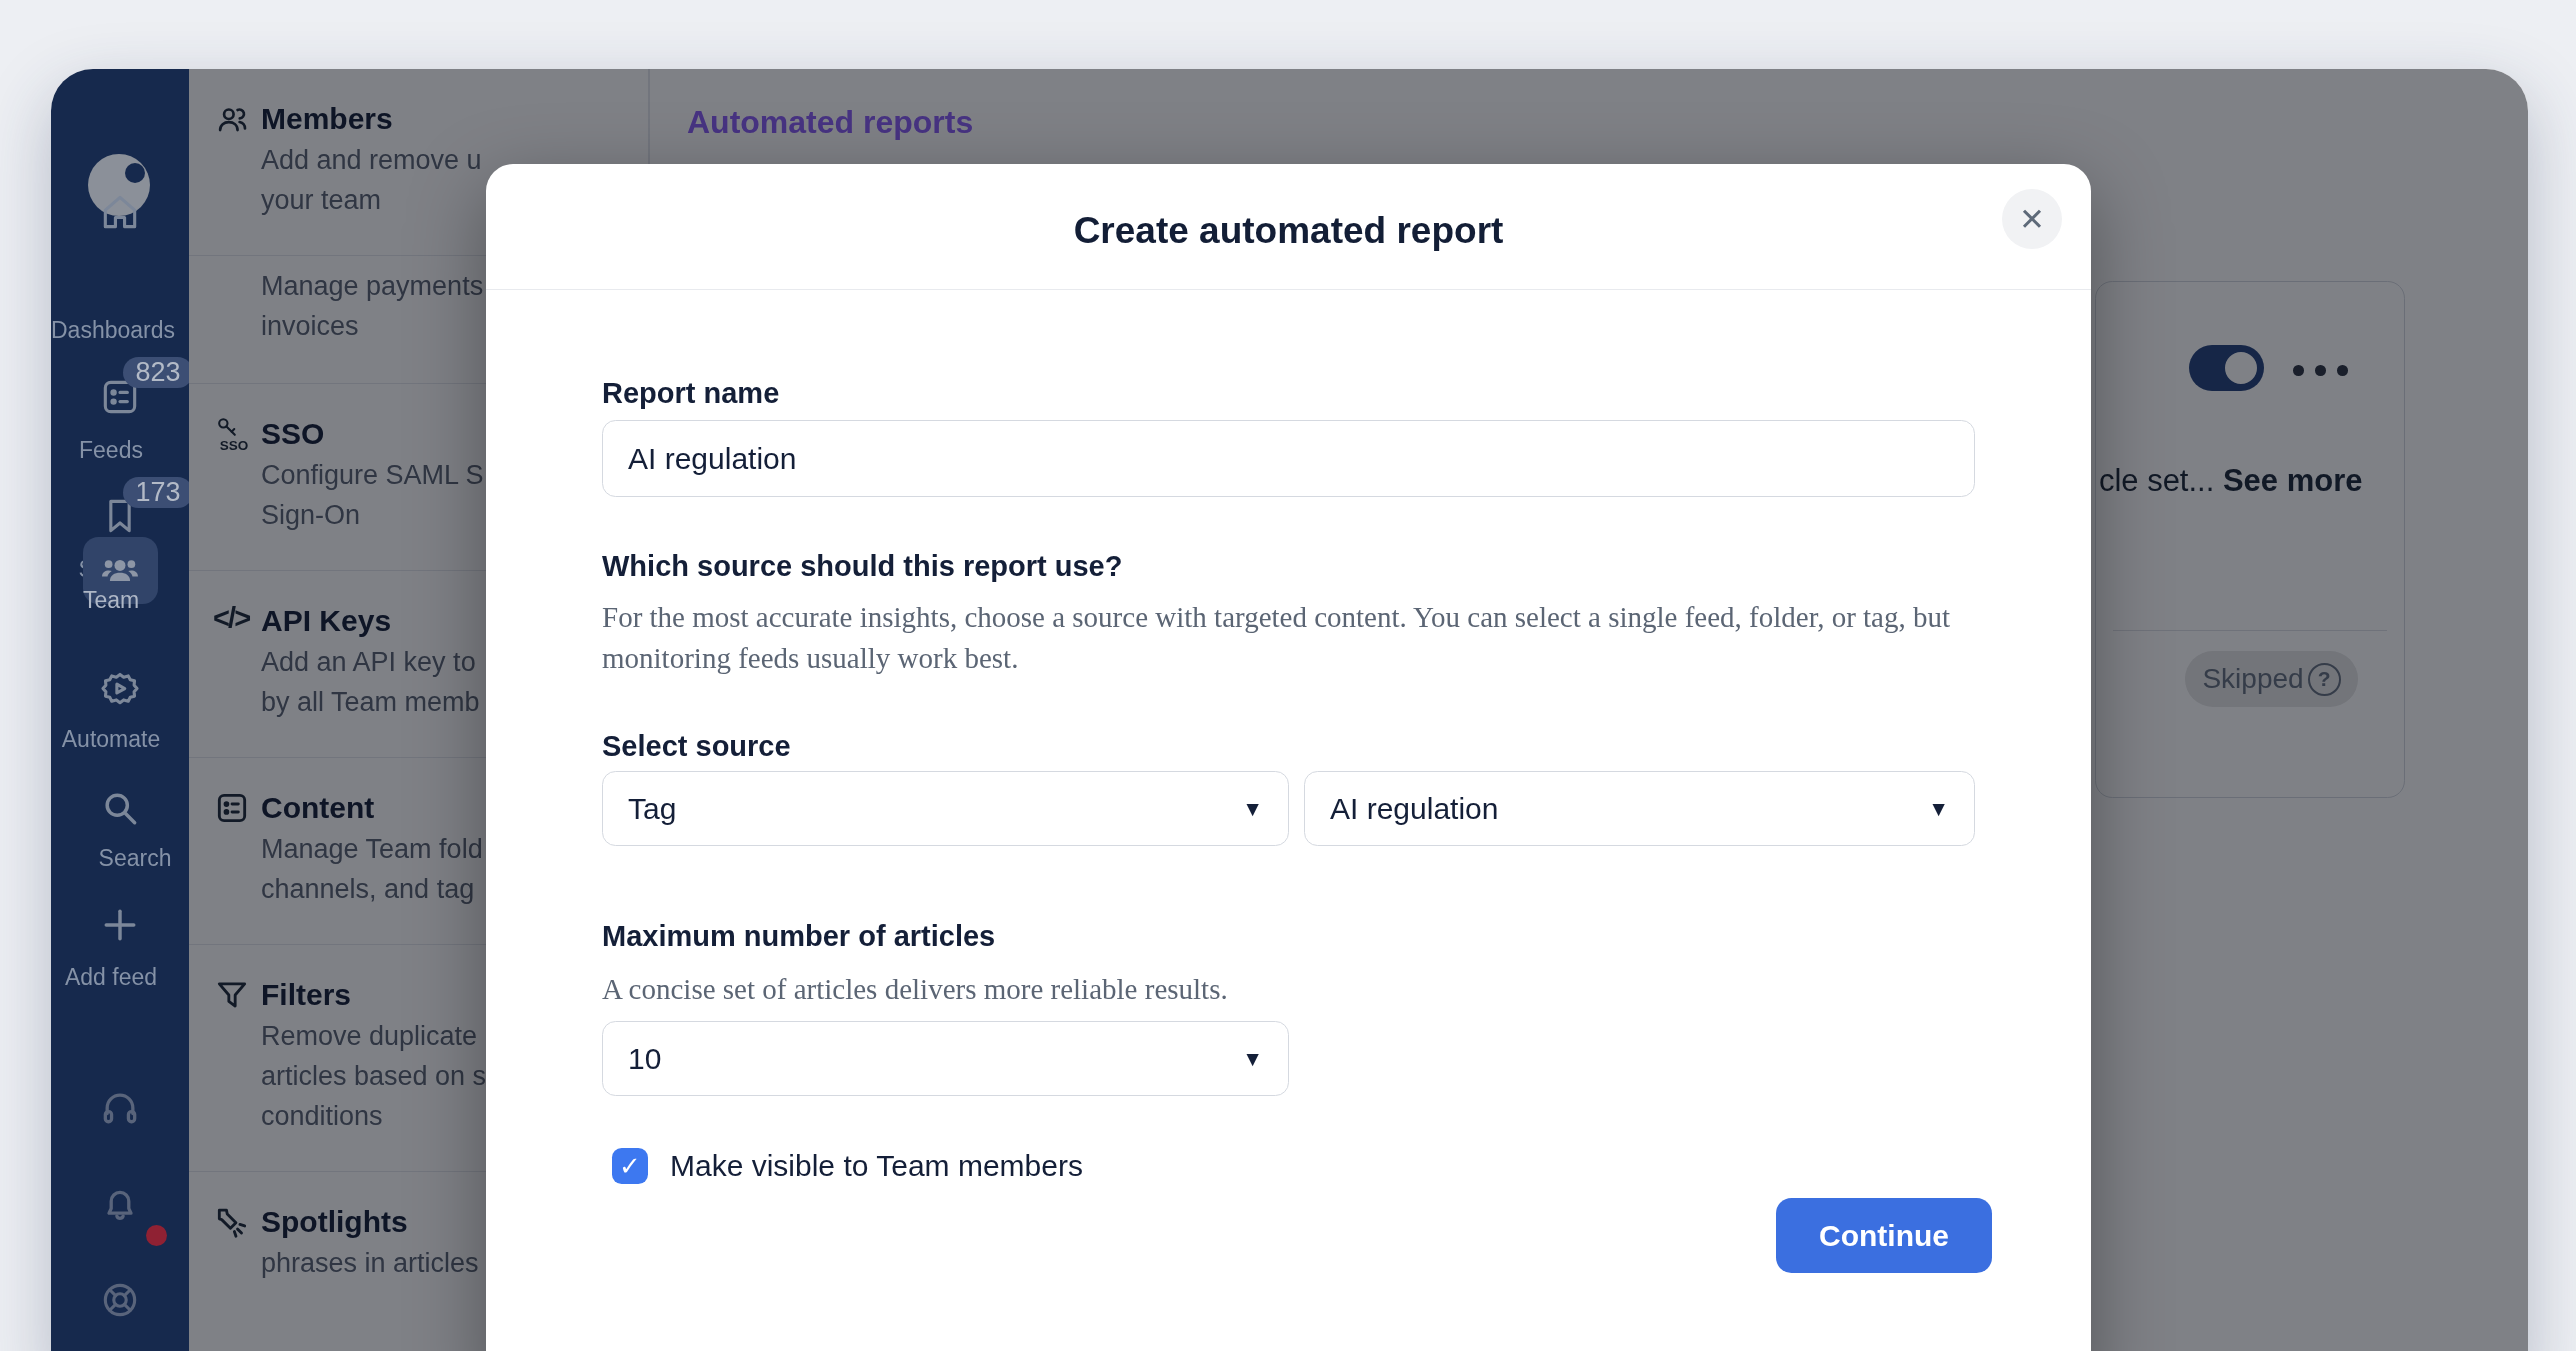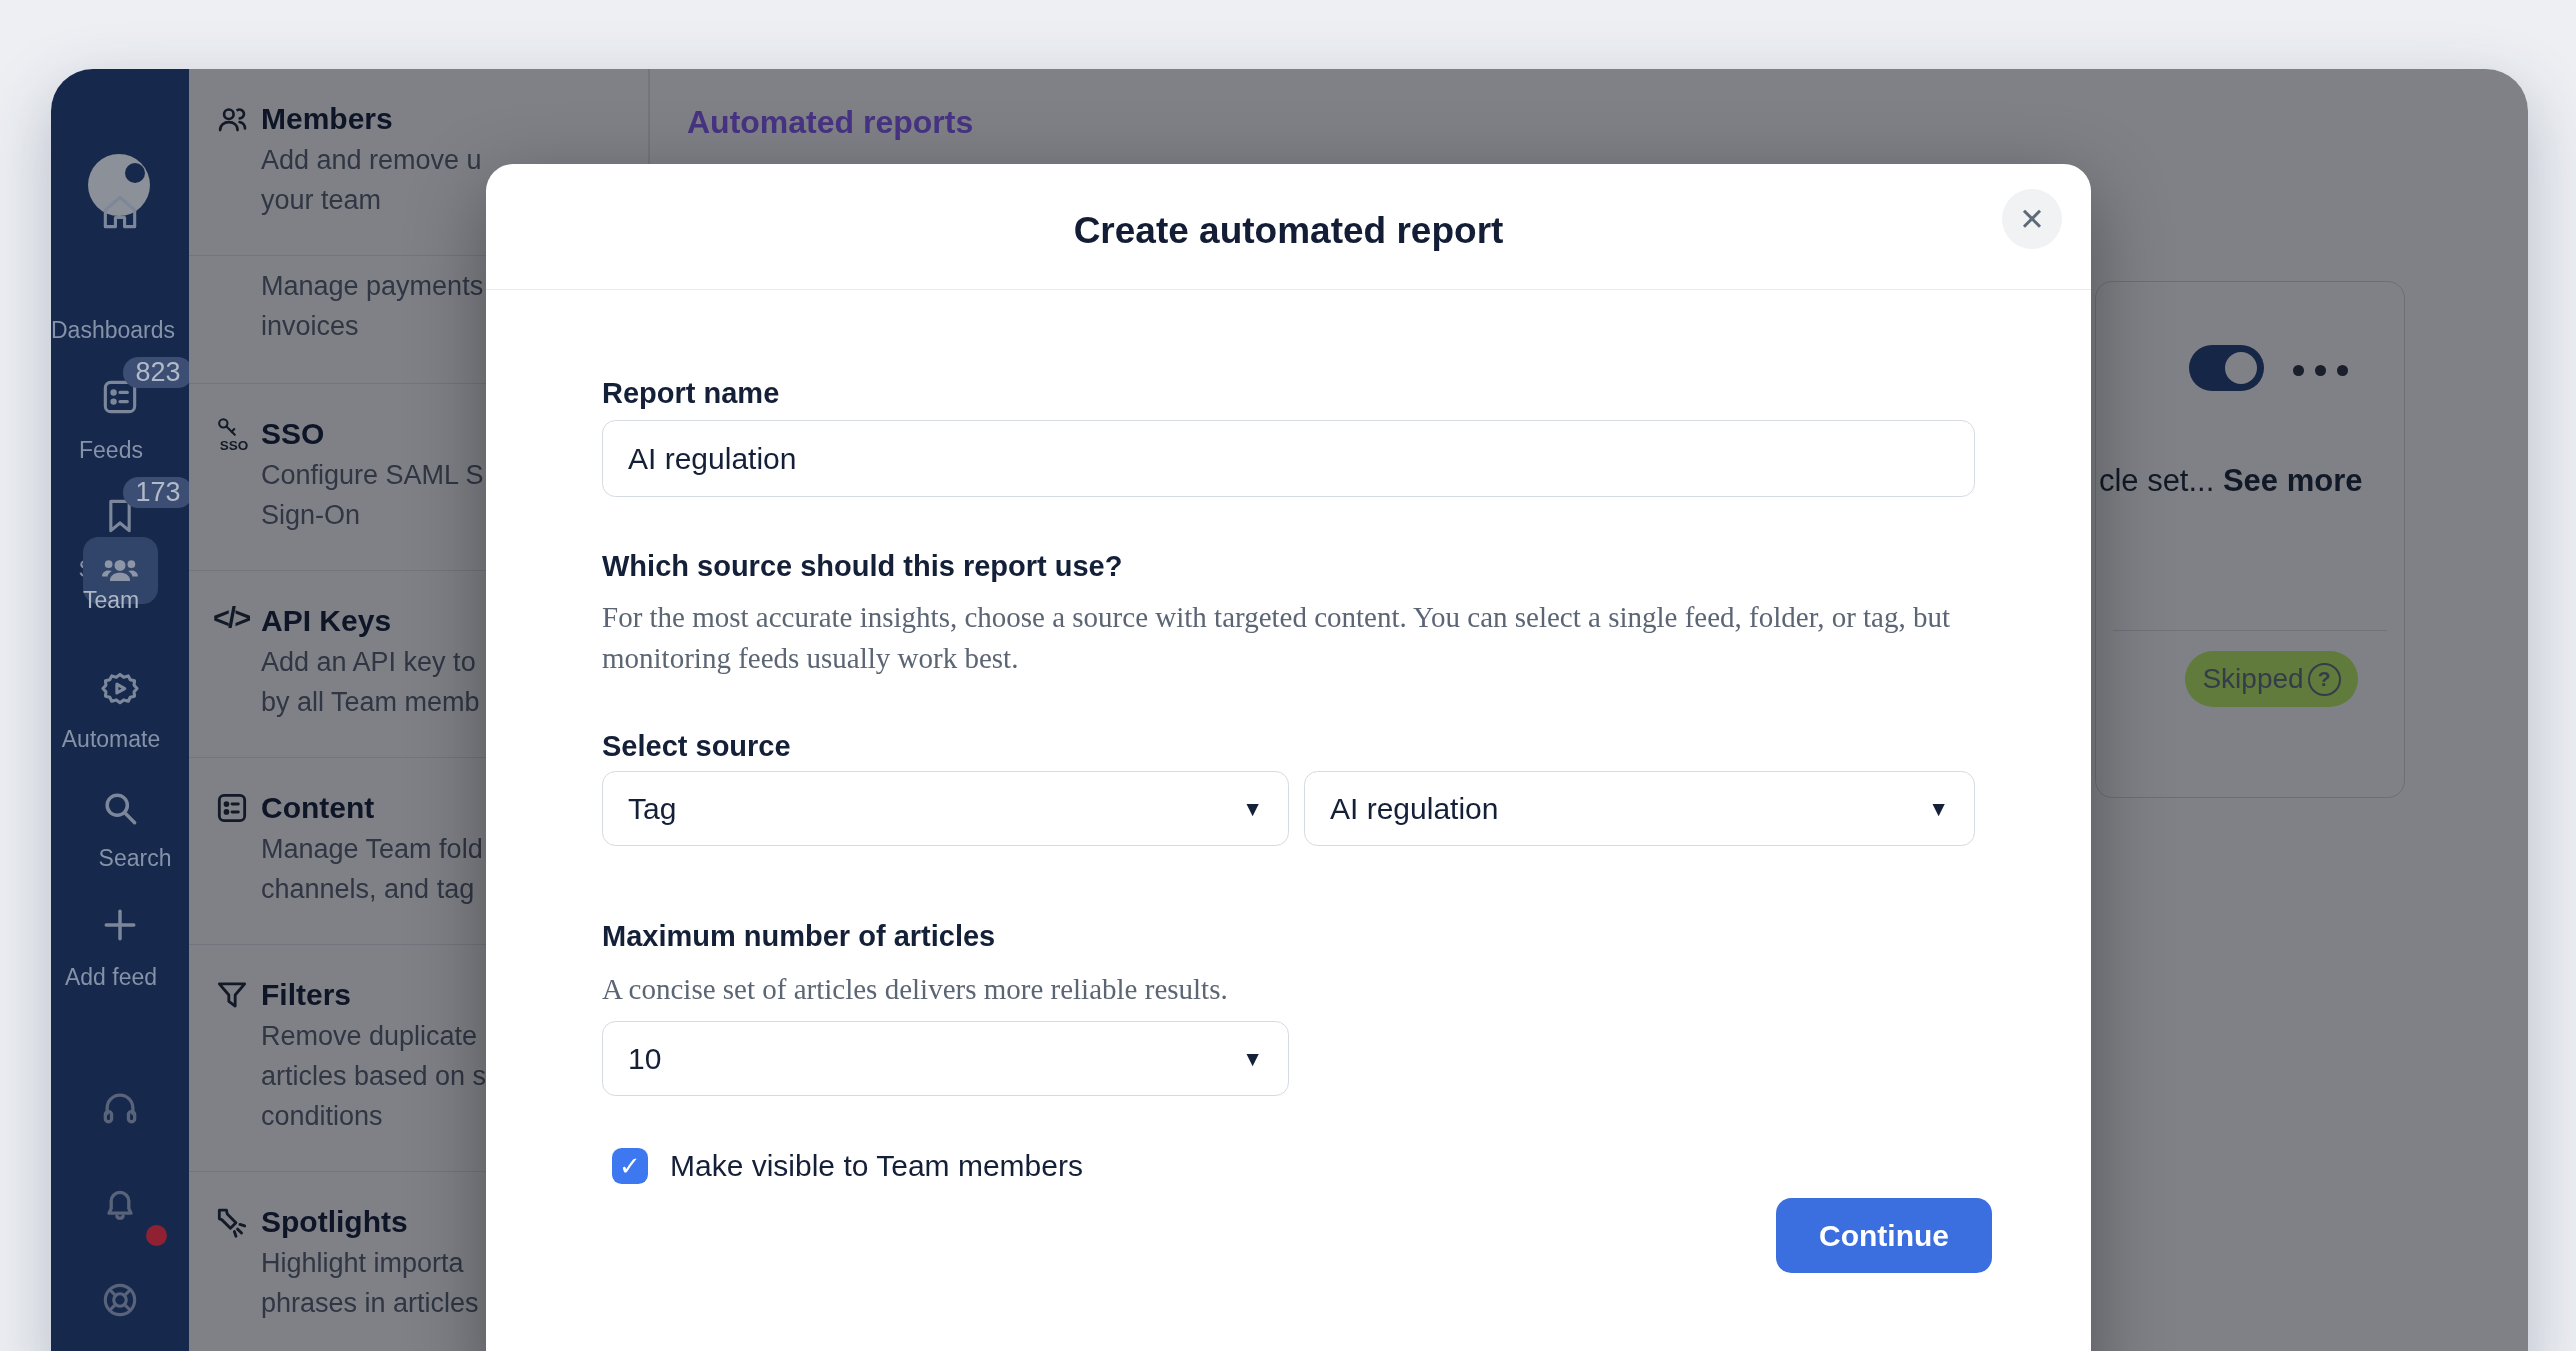--- a/index.html
+++ b/index.html
@@ -41,21 +41,21 @@
   
   .status-card{position:absolute;left:1906px;top:212px;width:310px;height:517px;background:#fff;
     border:1.9px solid #d4d8df;border-radius:17.3px;}
   .toggle{position:absolute;left:93px;top:63px;width:75px;height:46px;border-radius:23px;background:#24427c;}
   .toggle .knob{position:absolute;right:1.9px;top:1.9px;width:42px;height:42px;border-radius:50%;background:#fff;border:5.8px solid #24427c;}
   .dots-menu{position:absolute;left:197px;top:83px;width:87px;display:flex;gap:11.5px;}
   .dots-menu i{width:10.6px;height:10.6px;border-radius:50%;background:#2c3442;}
   .card-textline{position:absolute;left:2.9px;top:181px;font-size:31px;color:#1b2638;white-space:nowrap;}
   .card-textline b{font-weight:800;}
   .card-divider{position:absolute;left:17.3px;right:17.3px;top:348px;height:1px;background:#dde0e5;}
-  .skipped-pill{position:absolute;left:89px;top:369px;width:173px;height:56px;border-radius:28px;background:#bef264;
+  .skipped-pill{position:absolute;left:89px;top:369px;width:173px;height:56px;border-radius:28px;background:#e5e5e5;
     display:flex;align-items:center;justify-content:center;gap:4px;font-size:28px;color:#65707f;}
   .q-icon{width:33px;height:33px;border-radius:50%;border:2.4px solid #65707f;display:flex;align-items:center;
     justify-content:center;font-size:21px;color:#65707f;font-weight:bold;}
 
   
   .dim{position:absolute;left:138px;top:0;right:0;bottom:0;background:rgba(9,13,23,0.52);}
 
   
   .modal{position:absolute;left:486px;top:164px;width:1605px;height:1240px;background:#fff;border-radius:27px;
     box-shadow:0 23px 77px rgba(0,0,0,.35);}
@@ -273,21 +273,20 @@
         <div class="menu-item" style="border-bottom:none;">
           <span class="mi-icon">
             <svg viewBox="0 0 24 24" fill="none" stroke="#1d2939" stroke-width="1.8" stroke-linejoin="round" stroke-linecap="round">
               <path d="M4 4.5 L8.5 4.5 L9 7 L14.5 12.5 L11 16 L5.5 10.5 L4 10 Z"></path>
               <line x1="15.5" y1="16.5" x2="18" y2="19"></line>
                 <line x1="17" y1="13.5" x2="20" y2="14.5"></line>
                 <line x1="13.5" y1="18" x2="14.5" y2="21"></line>
             </svg>
           </span>
           <div class="mi-title">Spotlights</div>
-          <div class="mi-desc">Highlight importa</div>
           <div class="mi-desc">phrases in articles</div>
         </div>
       </div>
 
       <div class="status-card">
         <div class="toggle">
           <span class="knob"></span>
         </div>
         <div class="dots-menu">
             <i></i>

